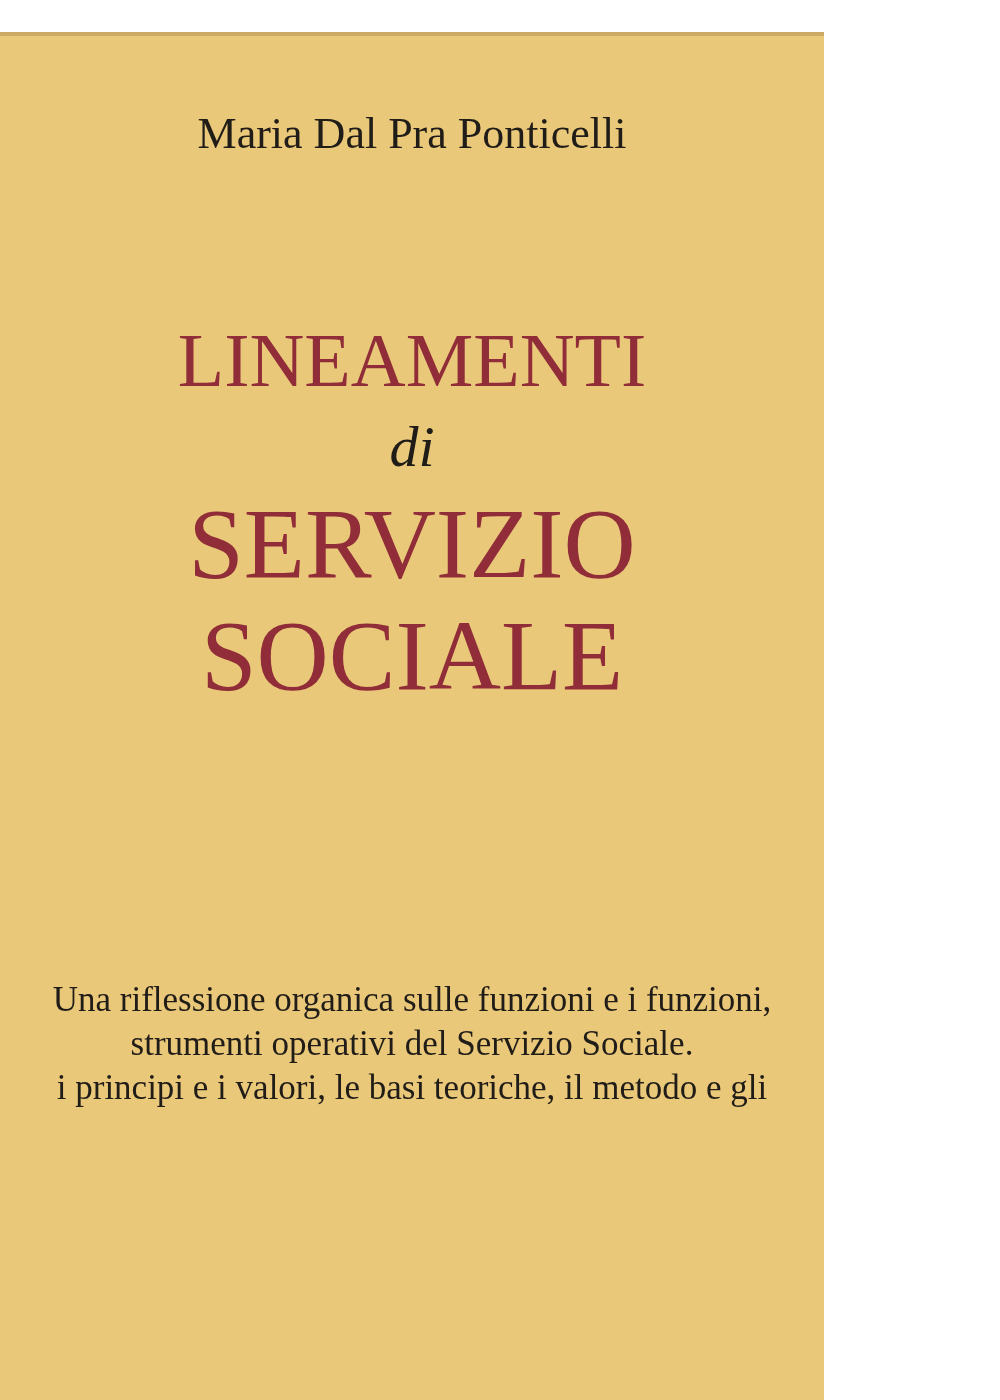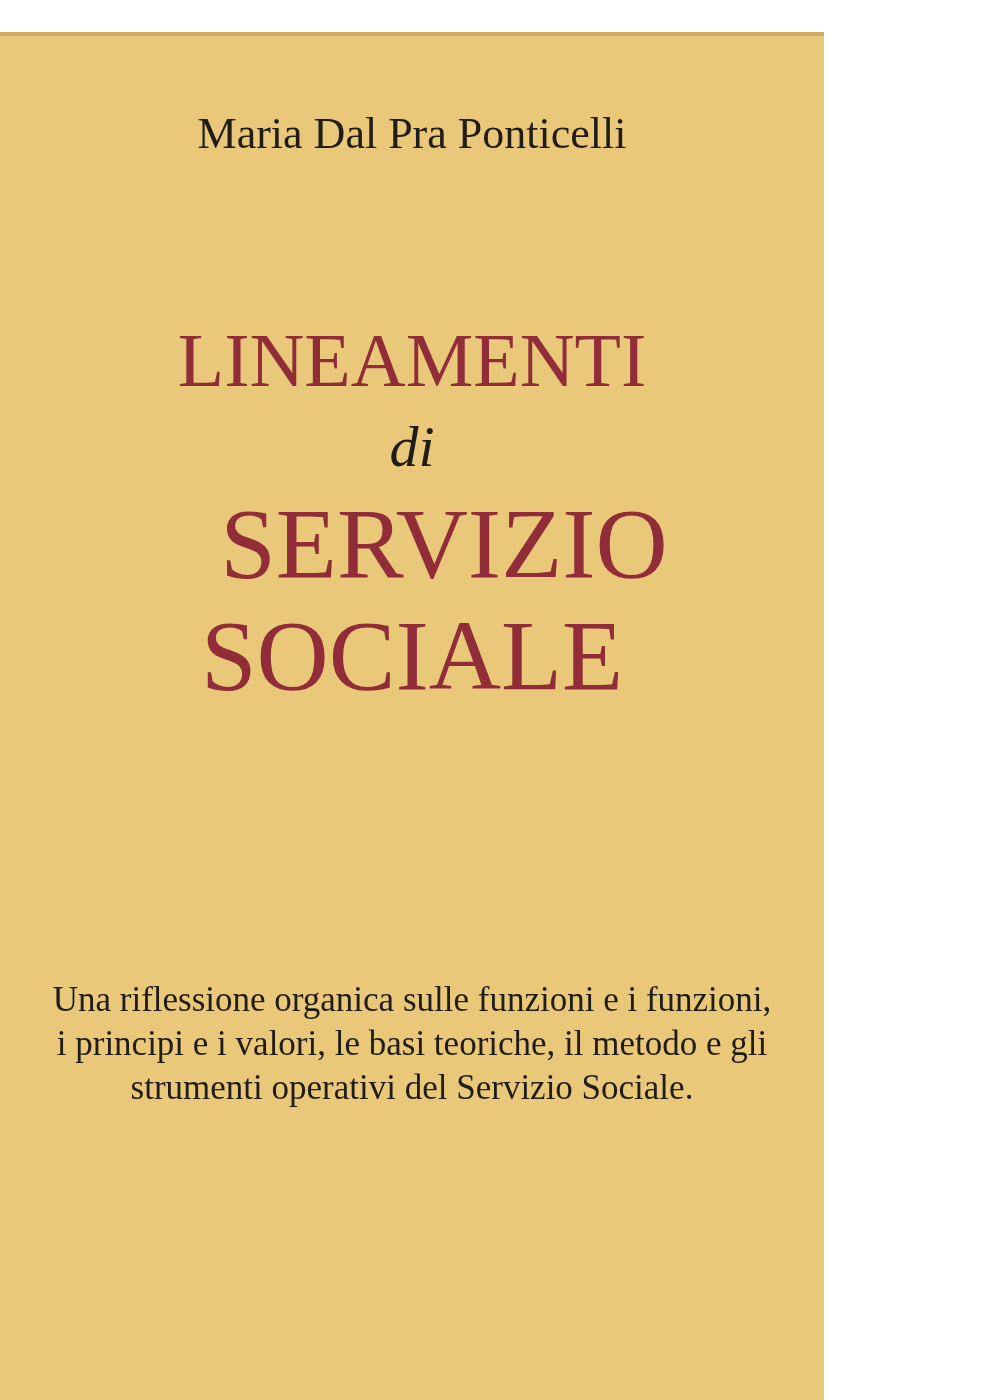--- a/index.html
+++ b/index.html
@@ -49,21 +49,20 @@
     top: 386px;
     font-size: 58px;
     line-height: 1.0;
     font-style: italic;
     color: var(--text-dark, #201c17);
   }
   .title-line2 {
     top: 462px;
     font-size: 100px;
     line-height: 1.0;
-    padding-left: 32px;
   }
   .title-line3 {
     top: 574px;
     font-size: 100px;
     line-height: 1.0;
   }
   .blurb {
     top: 946px;
     font-size: 35px;
     line-height: 44px;
@@ -91,18 +90,18 @@
   <h1 class="centered title-main title-line1">LINEAMENTI</h1>
 
   <h2 class="centered title-di">di</h2>
 
   <h1 class="centered title-main title-line2">SERVIZIO</h1>
 
   <h1 class="centered title-main title-line3">SOCIALE</h1>
 
   <div class="centered blurb">
     <p>Una riflessione organica sulle funzioni e i funzioni,</p>
+    <p>strumenti operativi del Servizio Sociale.</p>
     <p>i principi e i valori, le basi teoriche, il metodo e gli</p>
-    <p>strumenti operativi del Servizio Sociale.</p>
   </div>
 
 
 </div>
 
 </body></html>

